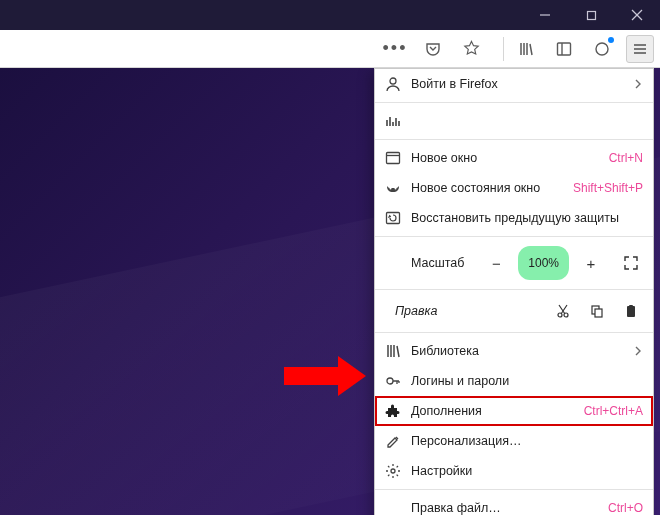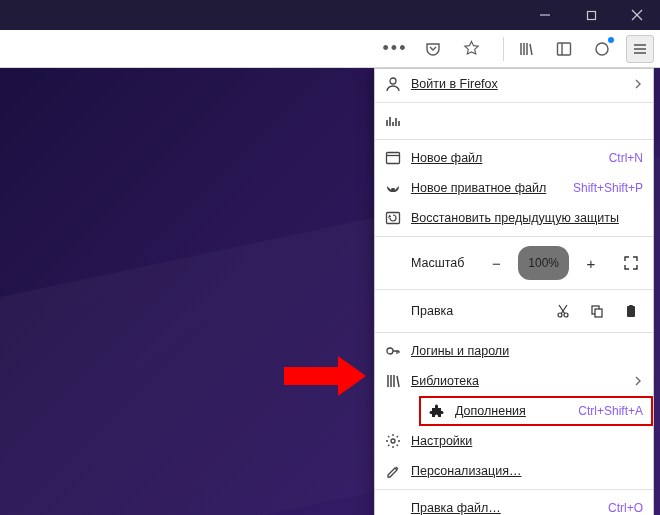--- a/index.html
+++ b/index.html
@@ -30,36 +30,36 @@
 
   
   .arrow { position:absolute; left:284px; top:293px; width:86px; height:30px; display:flex; align-items:center; z-index:5; }
   .arrow .shaft { width:54px; height:18px; background:#ff0000; }
   .arrow .head { width:0; height:0; border-top:20px solid transparent; border-bottom:20px solid transparent; border-left:28px solid #ff0000; }
 
   
   .menu { position:absolute; right:6px; top:0; width:280px; background:#fff; border:1px solid #c9c9c9; box-shadow: -4px 4px 12px rgba(0,0,0,0.25); font-size:12.5px; color:#222; padding-bottom:2px; z-index:10; }
   .menu .row { display:flex; align-items:center; min-height:30px; padding: 4px 10px 4px 10px; gap:10px; }
   .menu .icon { width:16px; height:16px; display:flex; align-items:center; justify-content:center; flex:0 0 16px; }
-  .menu .label { flex:1 1 auto; white-space:nowrap; overflow:hidden; text-overflow:ellipsis;text-decoration:underline; }
-  .menu .shortcut { color:#8b5cf6; font-size:12px; }
+  .menu .label { flex:1 1 auto; white-space:nowrap; overflow:hidden; text-overflow:ellipsis; }
+  .menu .shortcut { color:#ec4899; font-size:12px; }
   .menu .chev { color:#6b6b6b; }
   .menu hr { border:none; border-top:1px solid #e2e2e2; margin:3px 0; }
 
   .zoom-row { display:flex; align-items:center; padding:6px 10px 6px 36px; gap:10px; }
   .zoom-row .zlabel { flex:1 1 auto; font-size:12.5px; }
   .zoom-row .zbtn { width:24px; height:24px; display:flex; align-items:center; justify-content:center; color:#333; font-size:15px; border-radius:3px; }
-  .zoom-row .zval { background:#737373; border-radius:12px; padding:10px 10px; font-size:12px; }
+  .zoom-row .zval { background:#86efac; border-radius:12px; padding:10px 10px; font-size:12px; }
   .zoom-row .full { margin-left:6px; }
 
-  .edit-row { display:flex; align-items:center; padding:6px 10px 6px 36px; gap:10px; }
+  .edit-row { display:flex; align-items:center; padding:6px 10px 6px 20px; gap:10px;font-style:italic; }
   .edit-row .elabel { flex:1 1 auto; font-size:12.5px; }
   .edit-row .ebtn { width:24px; height:24px; display:flex; align-items:center; justify-content:center; }
 
-  .row.highlight { border:2px solid #d40000; padding:2px 8px 2px 8px;margin-left:44px; }
+  .row.highlight { border:2px solid #d40000; padding:2px 8px 2px 8px; }
 
   svg { display:block; }
 </style>
 </head>
 <body>
 
 <div class="titlebar">
   <div class="winbtn">
     <svg width="12" height="12">
         <line x1="1" y1="6" x2="11" y2="6" stroke-width="1.2"></line>
@@ -156,33 +156,33 @@
     </div>
     <hr>
 
     <div class="row hover">
       <span class="icon">
         <svg width="16" height="16" viewBox="0 0 16 16">
             <rect x="1.5" y="2.5" width="13" height="11" rx="1" fill="none" stroke="#444" stroke-width="1.3"></rect>
             <line x1="1.5" y1="5.5" x2="14.5" y2="5.5" stroke="#444" stroke-width="1.3"></line>
           </svg>
       </span>
-      <span class="label">Новое файл</span>
+      <span class="label">Новое окно</span>
       <span class="shortcut">Ctrl+N</span>
     </div>
 
     <div class="row hover">
       <span class="icon">
         <svg width="16" height="16" viewBox="0 0 16 16">
             <path d="M2 6c2 3 4 2 6 2s4 1 6-2c0 4-2 6-6 6s-6-2-6-6z" fill="#444"></path>
             <circle cx="5.5" cy="8.5" r="1" fill="#fff"></circle>
             <circle cx="10.5" cy="8.5" r="1" fill="#fff"></circle>
           </svg>
       </span>
-      <span class="label">Новое приватное файл</span>
+      <span class="label">Новое состояния окно</span>
       <span class="shortcut">Shift+Shift+P</span>
     </div>
 
     <div class="row hover">
       <span class="icon">
         <svg width="16" height="16" viewBox="0 0 16 16">
             <rect x="1.5" y="2.5" width="13" height="11" rx="1" fill="none" stroke="#444" stroke-width="1.3"></rect>
             <path d="M8 5a3 3 0 1 1-3 3" fill="none" stroke="#444" stroke-width="1.2"></path>
             <path d="M5 5l-1 2 2-.5" fill="none" stroke="#444" stroke-width="1.2"></path>
           </svg>
@@ -224,69 +224,69 @@
             <rect x="3" y="2" width="8" height="11" rx="1" fill="#333"></rect>
             <rect x="5" y="1" width="4" height="2" rx="1" fill="#333"></rect>
           </svg>
       </span>
     </div>
     <hr>
 
     <div class="row hover">
       <span class="icon">
         <svg width="16" height="16" viewBox="0 0 16 16">
-            <circle cx="5" cy="8" r="3" fill="none" stroke="#444" stroke-width="1.3"></circle>
-            <path d="M8 8h6M12 8v3M14 8v2" stroke="#444" stroke-width="1.3"></path>
-          </svg>
-      </span>
-      <span class="label">Логины и пароли</span>
-    </div>
-
-    <div class="row hover">
-      <span class="icon">
-        <svg width="16" height="16" viewBox="0 0 16 16">
             <path d="M3 2v12M6 2v12M9 2v12M12 3l2 11" stroke="#444" stroke-width="1.5" fill="none"></path>
           </svg>
       </span>
       <span class="label">Библиотека</span>
       <span class="chev">
         <svg width="10" height="10" viewBox="0 0 10 10">
             <path d="M3 1l4 4-4 4" fill="none" stroke="#6b6b6b" stroke-width="1.4"></path>
           </svg>
       </span>
     </div>
 
+    <div class="row hover">
+      <span class="icon">
+        <svg width="16" height="16" viewBox="0 0 16 16">
+            <circle cx="5" cy="8" r="3" fill="none" stroke="#444" stroke-width="1.3"></circle>
+            <path d="M8 8h6M12 8v3M14 8v2" stroke="#444" stroke-width="1.3"></path>
+          </svg>
+      </span>
+      <span class="label">Логины и пароли</span>
+    </div>
+
     <div class="row hover highlight">
       <span class="icon">
         <svg width="16" height="16" viewBox="0 0 16 16">
             <path d="M3 5h3V3a1.5 1.5 0 0 1 3 0v2h3v3h1a1.5 1.5 0 0 1 0 3h-1v3H9v-1a1.5 1.5 0 0 0-3 0v1H3v-3H2a1.5 1.5 0 0 1 0-3h1V5z" fill="#222"></path>
           </svg>
       </span>
       <span class="label">Дополнения</span>
-      <span class="shortcut">Ctrl+Shift+A</span>
+      <span class="shortcut">Ctrl+Ctrl+A</span>
+    </div>
+
+    <div class="row hover">
+      <span class="icon">
+        <svg width="16" height="16" viewBox="0 0 16 16">
+            <path d="M3 12l7-7 2 2-7 7H3v-2z" fill="none" stroke="#444" stroke-width="1.3"></path>
+            <path d="M11 4l2 2" stroke="#444" stroke-width="1.3"></path>
+          </svg>
+      </span>
+      <span class="label">Персонализация…</span>
     </div>
 
     <div class="row hover">
       <span class="icon">
         <svg width="16" height="16" viewBox="0 0 16 16">
             <circle cx="8" cy="8" r="2" fill="none" stroke="#444" stroke-width="1.3"></circle>
             <path d="M8 1v2M8 13v2M1 8h2M13 8h2M3 3l1.4 1.4M11.6 11.6L13 13M13 3l-1.4 1.4M4.4 11.6L3 13" stroke="#444" stroke-width="1.3"></path>
           </svg>
       </span>
       <span class="label">Настройки</span>
-    </div>
-
-    <div class="row hover">
-      <span class="icon">
-        <svg width="16" height="16" viewBox="0 0 16 16">
-            <path d="M3 12l7-7 2 2-7 7H3v-2z" fill="none" stroke="#444" stroke-width="1.3"></path>
-            <path d="M11 4l2 2" stroke="#444" stroke-width="1.3"></path>
-          </svg>
-      </span>
-      <span class="label">Персонализация…</span>
     </div>
     <hr>
 
     <div class="row hover">
       <span class="icon"></span>
       <span class="label">Правка файл…</span>
       <span class="shortcut">Ctrl+O</span>
     </div>
 
     <div class="row hover">

